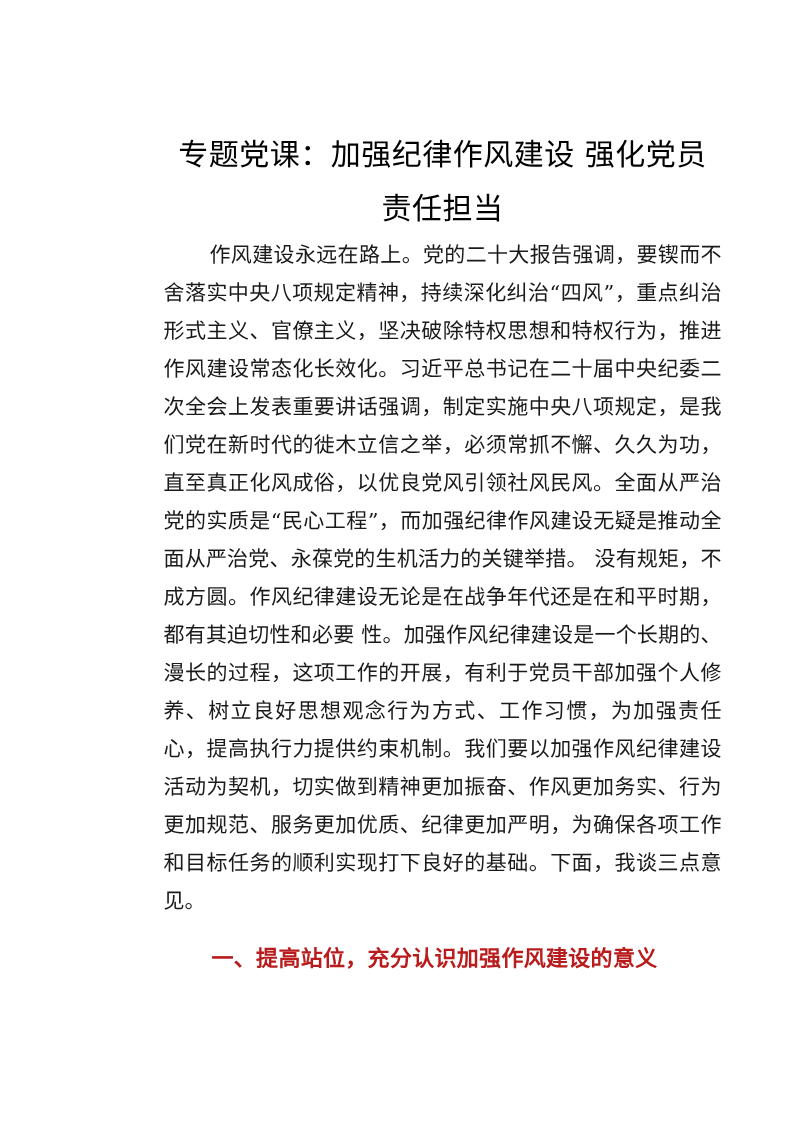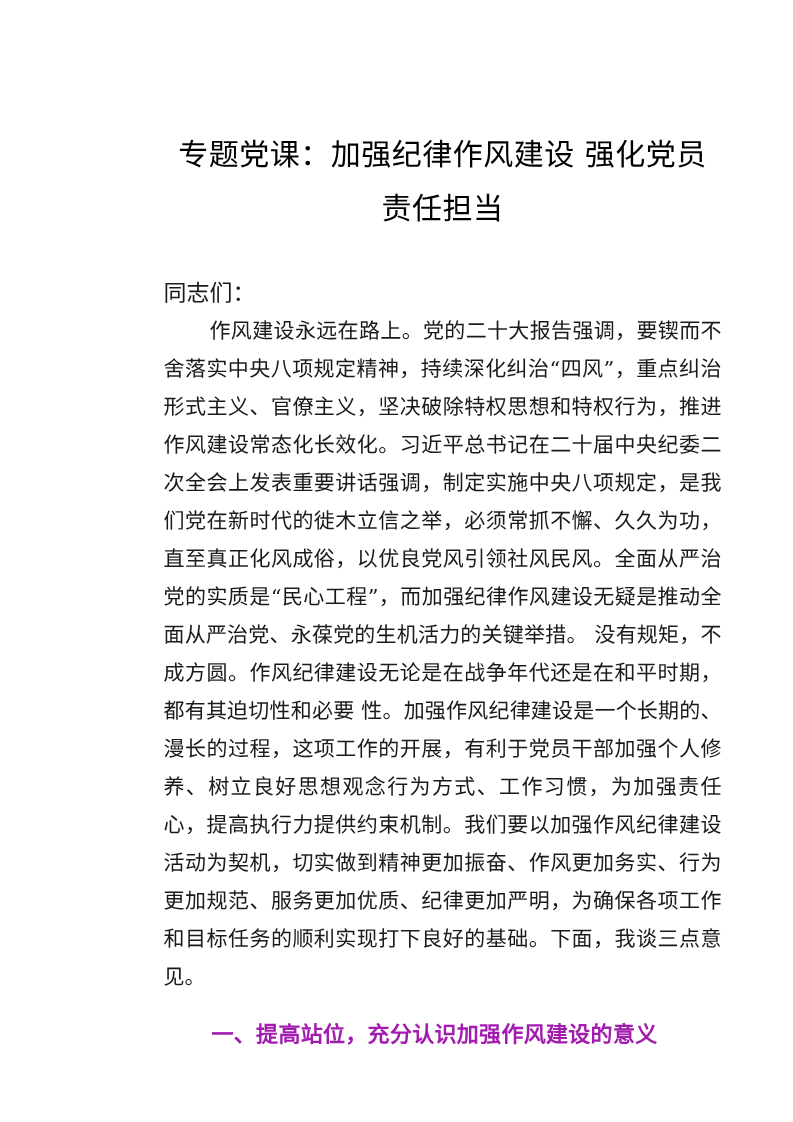--- a/index.html
+++ b/index.html
@@ -67,34 +67,33 @@
   }
 
   
   .section-heading {
     margin: 0;
     padding-top: 20px;
     font-family: "DejaVu Sans", "Liberation Sans", sans-serif;
     font-size: 22px;
     line-height: 38px;
     font-weight: 700;
-    color: #a21caf;
+    color: #b91c1c;
     text-indent: 48px;
     text-align: left;
     letter-spacing: 0.3px;
   }
 </style>
 </head>
 <body>
 
 <div class="page">
   <div class="doc-body">
 
     <h1 class="doc-title">专题党课：加强纪律作风建设 强化党员责任担当</h1>
 
-    <p class="salutation">同志们：</p>
 
     <p class="body-para">作风建设永远在路上。党的二十大报告强调，要锲而不舍落实中央八项规定精神，持续深化纠治“四风”，重点纠治形式主义、官僚主义，坚决破除特权思想和特权行为，推进作风建设常态化长效化。习近平总书记在二十届中央纪委二次全会上发表重要讲话强调，制定实施中央八项规定，是我们党在新时代的徙木立信之举，必须常抓不懈、久久为功，直至真正化风成俗，以优良党风引领社风民风。全面从严治党的实质是“民心工程”，而加强纪律作风建设无疑是推动全面从严治党、永葆党的生机活力的关键举措。 没有规矩，不成方圆。作风纪律建设无论是在战争年代还是在和平时期，都有其迫切性和必要 性。加强作风纪律建设是一个长期的、漫长的过程，这项工作的开展，有利于党员干部加强个人修养、树立良好思想观念行为方式、工作习惯，为加强责任心，提高执行力提供约束机制。我们要以加强作风纪律建设活动为契机，切实做到精神更加振奋、作风更加务实、行为更加规范、服务更加优质、纪律更加严明，为确保各项工作和目标任务的顺利实现打下良好的基础。下面，我谈三点意见。</p>
 
     <h2 class="section-heading">一、提高站位，充分认识加强作风建设的意义</h2>
 
   </div>
 </div>
 
 </body></html>

